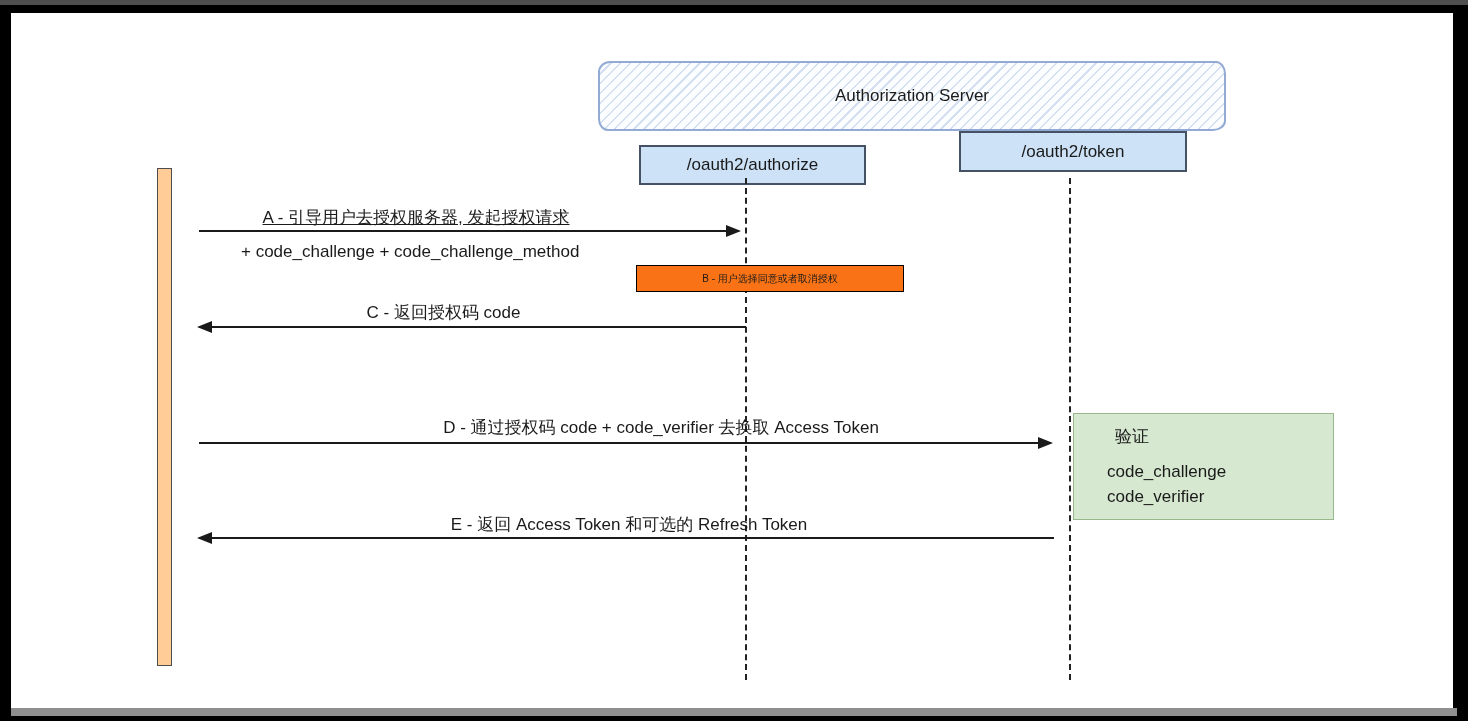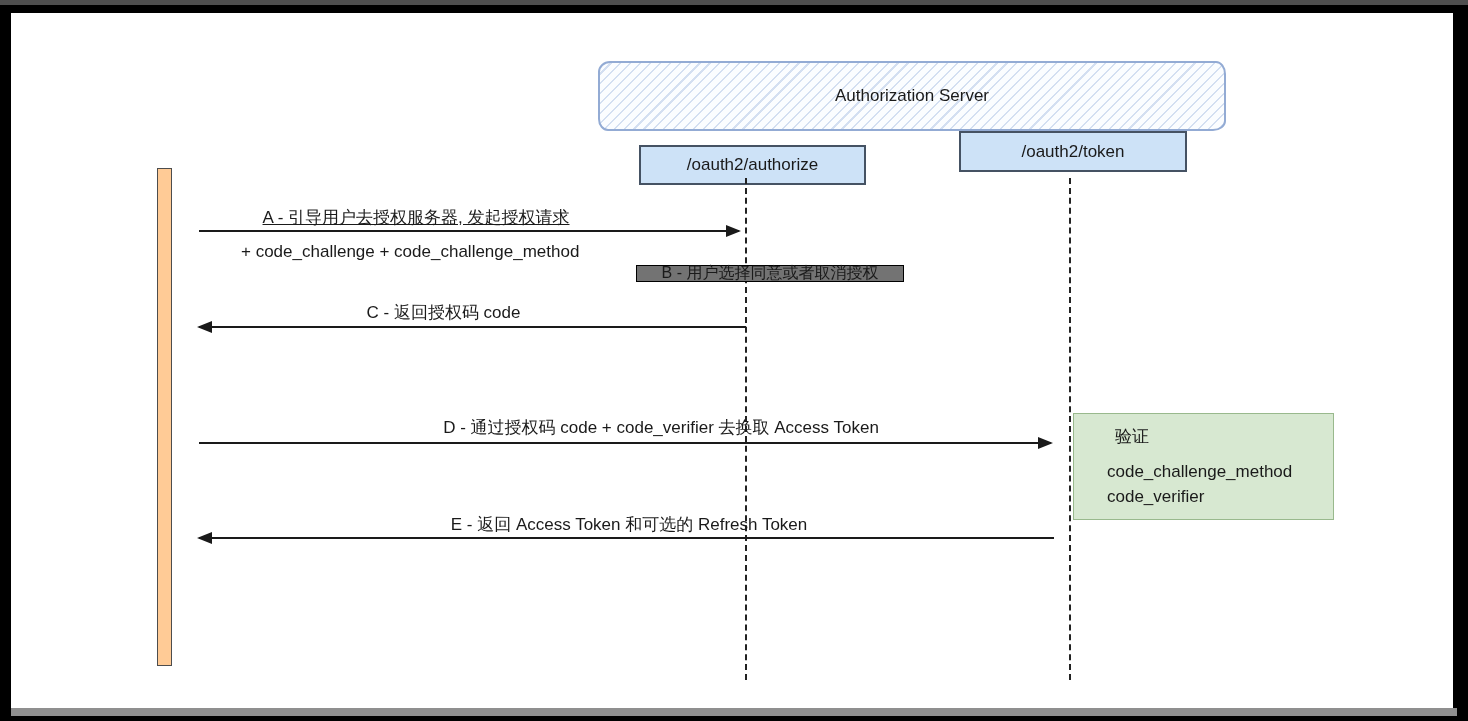--- a/index.html
+++ b/index.html
@@ -93,24 +93,24 @@
   }
   .msg-label {
     position: absolute; font-size: 17px; white-space: nowrap;
   }
   .centered { text-align: center; }
 
   .label-a1 { left: 188px; top: 193px; width: 434px; text-decoration: underline; }
   .line-a   { left: 188px; top: 217px; width: 540px; }
   .label-a2 { left: 230px; top: 229px; }
   .note-b {
-    position: absolute; left: 625px; top: 252px; width: 268px; height: 17px;
-    background: #737373; border: 1.5px solid #000;
+    position: absolute; left: 625px; top: 252px; width: 268px; height: 27px;
+    background: #f97316; border: 1.5px solid #000;
     display: flex; align-items: center; justify-content: center;
-    font-size: 16px; white-space: nowrap;
+    font-size: 10px; white-space: nowrap;
   }
   .label-c { left: 188px; top: 288px; width: 489px; }
   .line-c  { left: 188px; top: 313px; width: 547px; }
   .label-d { left: 188px; top: 403px; width: 924px; }
   .line-d  { left: 188px; top: 429px; width: 852px; }
   .label-e { left: 188px; top: 500px; width: 860px; }
   .line-e  { left: 188px; top: 524px; width: 855px; }
 
   
   .verify-box {
@@ -173,20 +173,20 @@
   </div>
 
   <div class="msg-label centered label-e">E - 返回 Access Token 和可选的 Refresh Token</div>
   <div class="msg-line line-e">
     <div class="head-left"></div>
   </div>
 
   <div class="verify-box">
     <div class="verify-title">验证</div>
     <div class="verify-items">
-      <div class="verify-item">code_challenge_method</div>
+      <div class="verify-item">code_challenge</div>
       <div class="verify-item">code_verifier</div>
     </div>
   </div>
 
 </div>
 
 <div class="bottom-strip"></div>
 
 </body></html>

